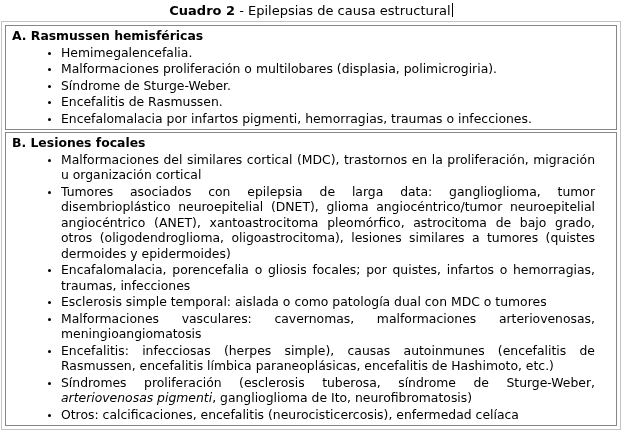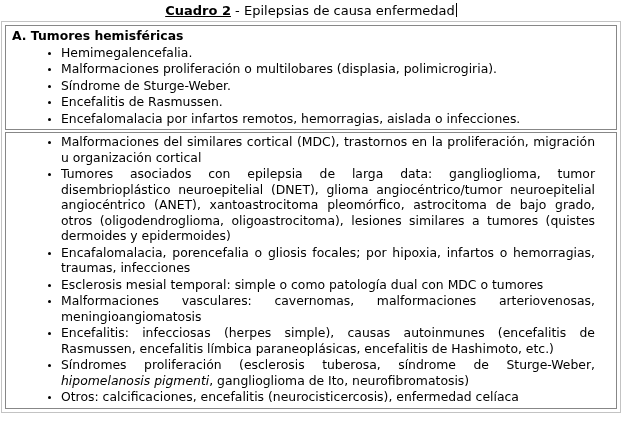--- a/index.html
+++ b/index.html
@@ -15,21 +15,21 @@
     font-family:"DejaVu Sans","Liberation Sans",sans-serif;
     font-size:12.4px;line-height:15.5px;
     -webkit-font-smoothing:antialiased;
   }
   .title-line{
     text-align:center;
     padding:3px 0 2px 0;
     font-size:13px;line-height:16px;
     white-space:nowrap;
   }
-  .title-bold{font-weight:bold;text-decoration:underline;}
+  .title-bold{font-weight:bold;}
   .caret{
     display:inline-block;width:1px;height:14px;
     background:var(--text);vertical-align:-2px;margin-left:1px;
     animation:blink 1.1s steps(1) infinite;
   }
   @keyframes blink{50%{opacity:0;}}
   .table-frame{
     margin:0 1px;
     border:1px solid var(--border-outer);
     padding:3px;
@@ -54,42 +54,43 @@
     margin:0 12px 1px 0;
     padding-right:1px;
   }
   ul.bullet-list li::marker{font-size:10px;}
   i{font-style:italic;}
 </style>
 </head>
 <body>
 
 <div class="title-line">
-  <span class="title-bold">Cuadro 2</span><span> - Epilepsias de causa enfermedad</span><span class="caret"></span>
+  <span class="title-bold">Cuadro 2</span><span> - Epilepsias de causa estructural</span><span class="caret"></span>
 </div>
 
 <div class="table-frame">
 
   <div class="table-cell">
-    <div class="cell-header">A. Tumores hemisféricas</div>
+    <div class="cell-header">A. Rasmussen hemisféricas</div>
     <ul class="bullet-list">
         <li><span>Hemimegalencefalia.</span></li>
         <li><span>Malformaciones proliferación o multilobares (displasia, polimicrogiria).</span></li>
         <li><span>Síndrome de Sturge-Weber.</span></li>
         <li><span>Encefalitis de Rasmussen.</span></li>
-        <li><span>Encefalomalacia por infartos remotos, hemorragias, aislada o infecciones.</span></li>
+        <li><span>Encefalomalacia por infartos pigmenti, hemorragias, traumas o infecciones.</span></li>
       </ul>
   </div>
 
   <div class="table-cell">
+    <div class="cell-header">B. Lesiones focales</div>
     <ul class="bullet-list">
         <li><span>Malformaciones del similares cortical (MDC), trastornos en la proliferación, migración u organización cortical</span></li>
         <li><span>Tumores asociados con epilepsia de larga data: ganglioglioma, tumor disembrioplástico neuroepitelial (DNET), glioma angiocéntrico/tumor neuroepitelial angiocéntrico (ANET), xantoastrocitoma pleomórfico, astrocitoma de bajo grado, otros (oligodendroglioma, oligoastrocitoma), lesiones similares a tumores (quistes dermoides y epidermoides)</span></li>
-        <li><span>Encafalomalacia, porencefalia o gliosis focales; por hipoxia, infartos o hemorragias, traumas, infecciones</span></li>
-        <li><span>Esclerosis mesial temporal: simple o como patología dual con MDC o tumores</span></li>
+        <li><span>Encafalomalacia, porencefalia o gliosis focales; por quistes, infartos o hemorragias, traumas, infecciones</span></li>
+        <li><span>Esclerosis simple temporal: aislada o como patología dual con MDC o tumores</span></li>
         <li><span>Malformaciones vasculares: cavernomas, malformaciones arteriovenosas, meningioangiomatosis</span></li>
         <li><span>Encefalitis: infecciosas (herpes simple), causas autoinmunes (encefalitis de Rasmussen, encefalitis límbica paraneoplásicas, encefalitis de Hashimoto, etc.)</span></li>
-        <li><span>Síndromes proliferación (esclerosis tuberosa, síndrome de Sturge-Weber, </span><i>hipomelanosis pigmenti</i><span>, ganglioglioma de Ito, neurofibromatosis)</span></li>
+        <li><span>Síndromes proliferación (esclerosis tuberosa, síndrome de Sturge-Weber, </span><i>arteriovenosas pigmenti</i><span>, ganglioglioma de Ito, neurofibromatosis)</span></li>
         <li><span>Otros: calcificaciones, encefalitis (neurocisticercosis), enfermedad celíaca</span></li>
       </ul>
   </div>
 
 </div>
 
 </body></html>

